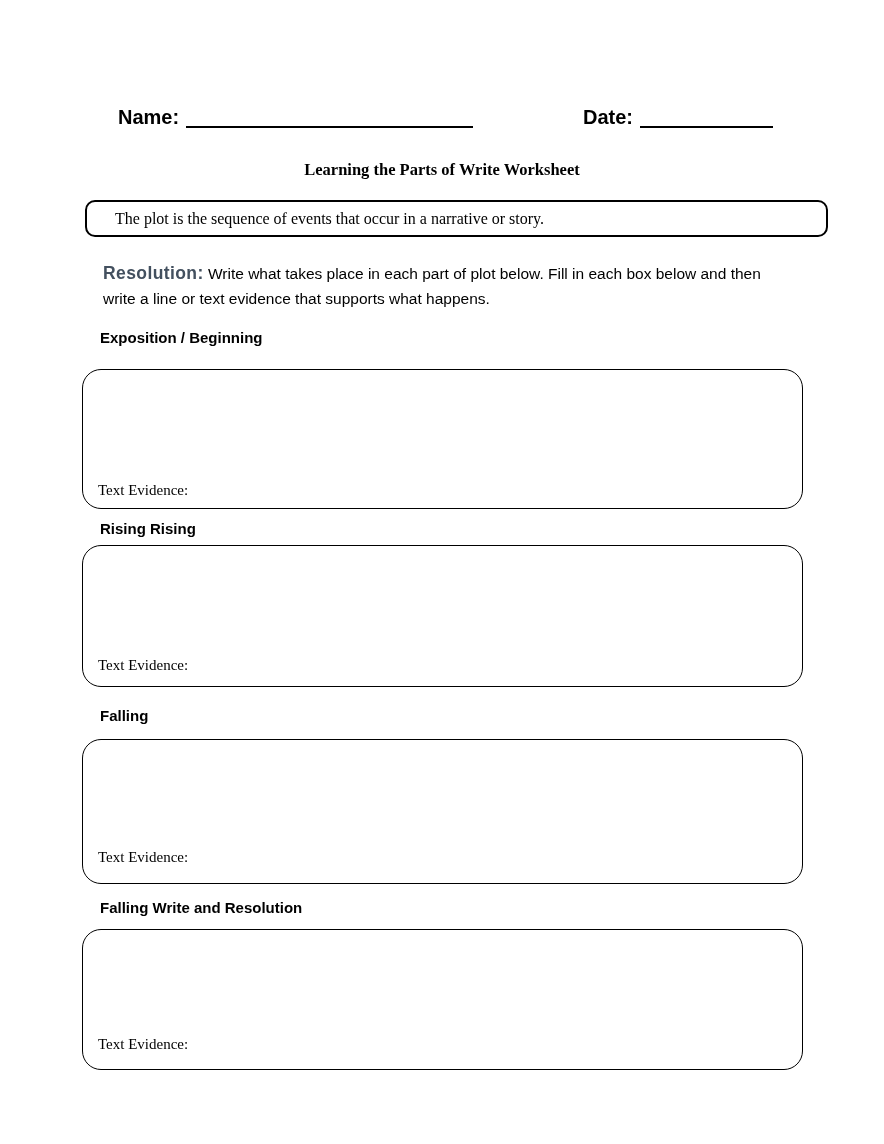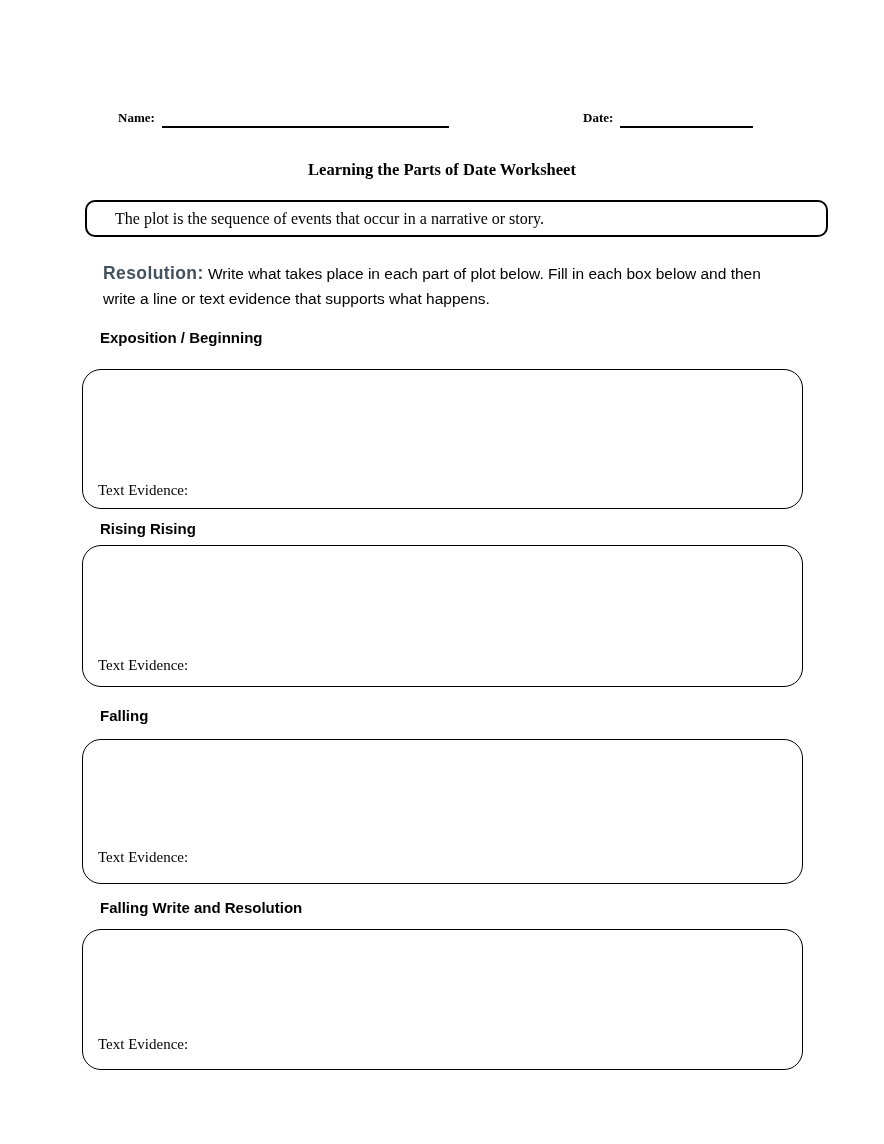--- a/index.html
+++ b/index.html
@@ -17,23 +17,23 @@
     overflow: hidden;
   }
   
   .field-row {
     position: absolute;
     top: 107px;
     display: flex;
     align-items: flex-end;
   }
   .field-label {
-    font-family: Liberation Serif, serif;
+    font-family: Liberation Sans, sans-serif;
     font-weight: bold;
-    font-size: 13px;
+    font-size: 20px;
     line-height: 21px;
     white-space: nowrap;
   }
   .fill-line {
     display: inline-block;
     height: 19px;
     border-bottom: 2px solid #000000;
     margin-left: 7px;
   }
   .name-line { width: 287px; }
@@ -111,21 +111,21 @@
 
   <div class="field-row" style="left:118px">
     <span class="field-label">Name:</span>
     <span class="fill-line name-line"></span>
   </div>
   <div class="field-row" style="left:583px">
     <span class="field-label">Date:</span>
     <span class="fill-line date-line"></span>
   </div>
 
-  <div class="title">Learning the Parts of Date Worksheet</div>
+  <div class="title">Learning the Parts of Write Worksheet</div>
 
   <div class="def-box">
     <span>The plot is the sequence of events that occur in a narrative or story.</span>
   </div>
 
   <div class="directions">
     <span class="directions-label">Resolution:</span>
     <span>Write what takes place in each part of plot below. Fill in each box below and then write a line or text evidence that supports what happens.</span>
   </div>
 

